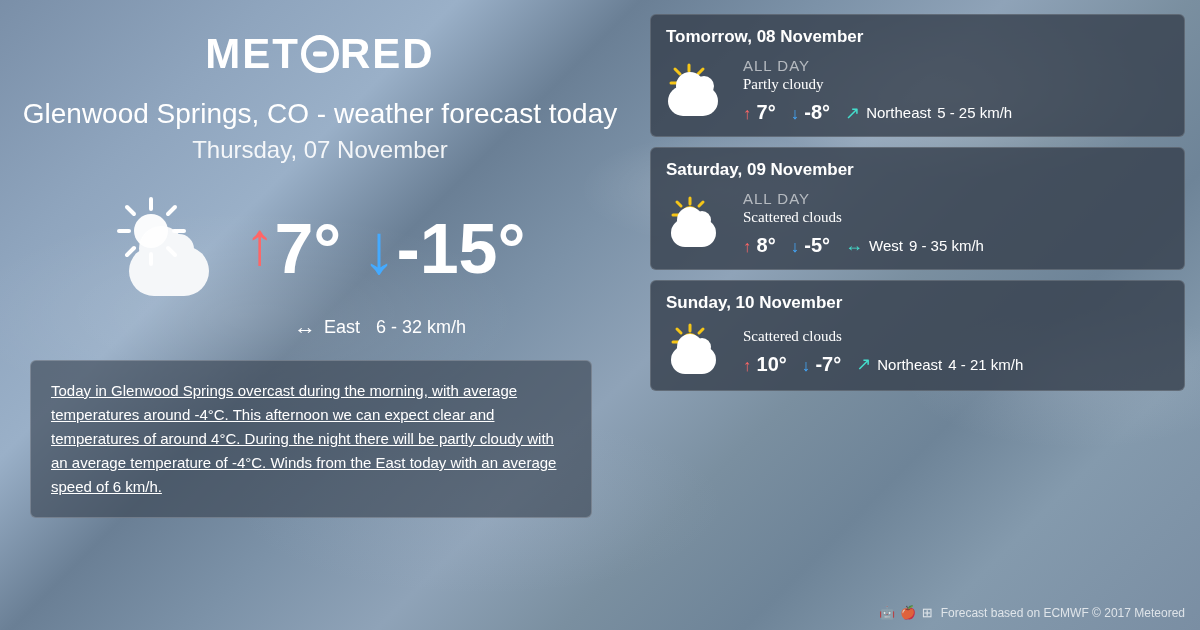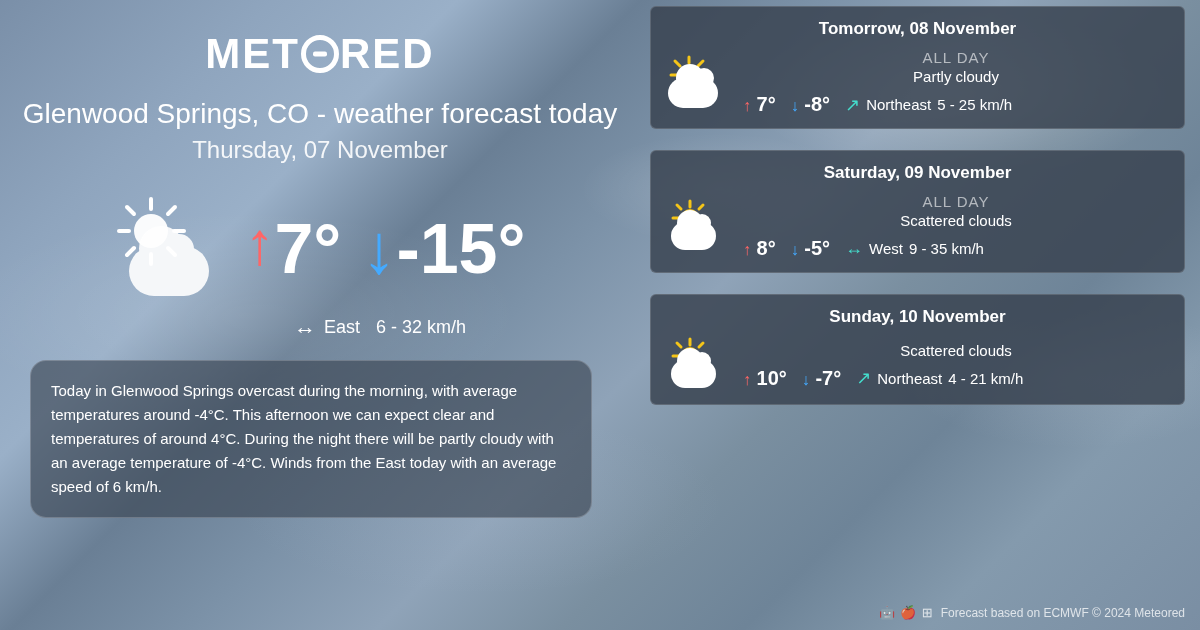--- a/index.html
+++ b/index.html
@@ -187,35 +187,35 @@
     .wind-arrow {
       font-size: 22px;
       color: white;
     }
 
     
     .description-box {
       margin: 20px 48px 0 30px;
       background: rgba(60, 70, 85, 0.65);
       border: 1px solid rgba(255,255,255,0.2);
-      border-radius: 16px;
+      border-radius: 6px;
       padding: 18px 20px;
       color: white;
       font-size: 15px;
       line-height: 1.6;
+      text-decoration: underline;
     }
 
     
     .right-panel {
       flex: 1;
       display: flex;
       flex-direction: column;
-      gap: 11px;
-      padding: 6px 15px 0 10px;
-      text-align: center;
+      gap: 0;
+      padding: 14px 15px 0 10px;
     }
 
     .forecast-card {
       background: rgba(55, 65, 78, 0.82);
       border: 1px solid rgba(255,255,255,0.15);
       border-radius: 6px;
       margin-bottom: 10px;
       padding: 12px 15px;
       color: white;
     }
@@ -241,20 +241,21 @@
       color: rgba(255,255,255,0.6);
       text-transform: uppercase;
       letter-spacing: 1px;
       margin-bottom: 2px;
     }
 
     .forecast-condition {
       font-size: 15px;
       color: white;
       margin-bottom: 8px;
+      font-family: Liberation Serif, serif;
     }
 
     .forecast-temps {
       display: flex;
       align-items: center;
       gap: 15px;
     }
 
     .temp-hi {
       font-size: 20px;
@@ -587,14 +588,14 @@
 
   </div>
 </div>
 
 <div class="footer">
   <div class="footer-icons">
     <span>🤖</span>
     <span>🍎</span>
     <span>⊞</span>
   </div>
-  <span>Forecast based on ECMWF © 2024 Meteored</span>
+  <span>Forecast based on ECMWF © 2017 Meteored</span>
 </div>
 
 </body></html>

